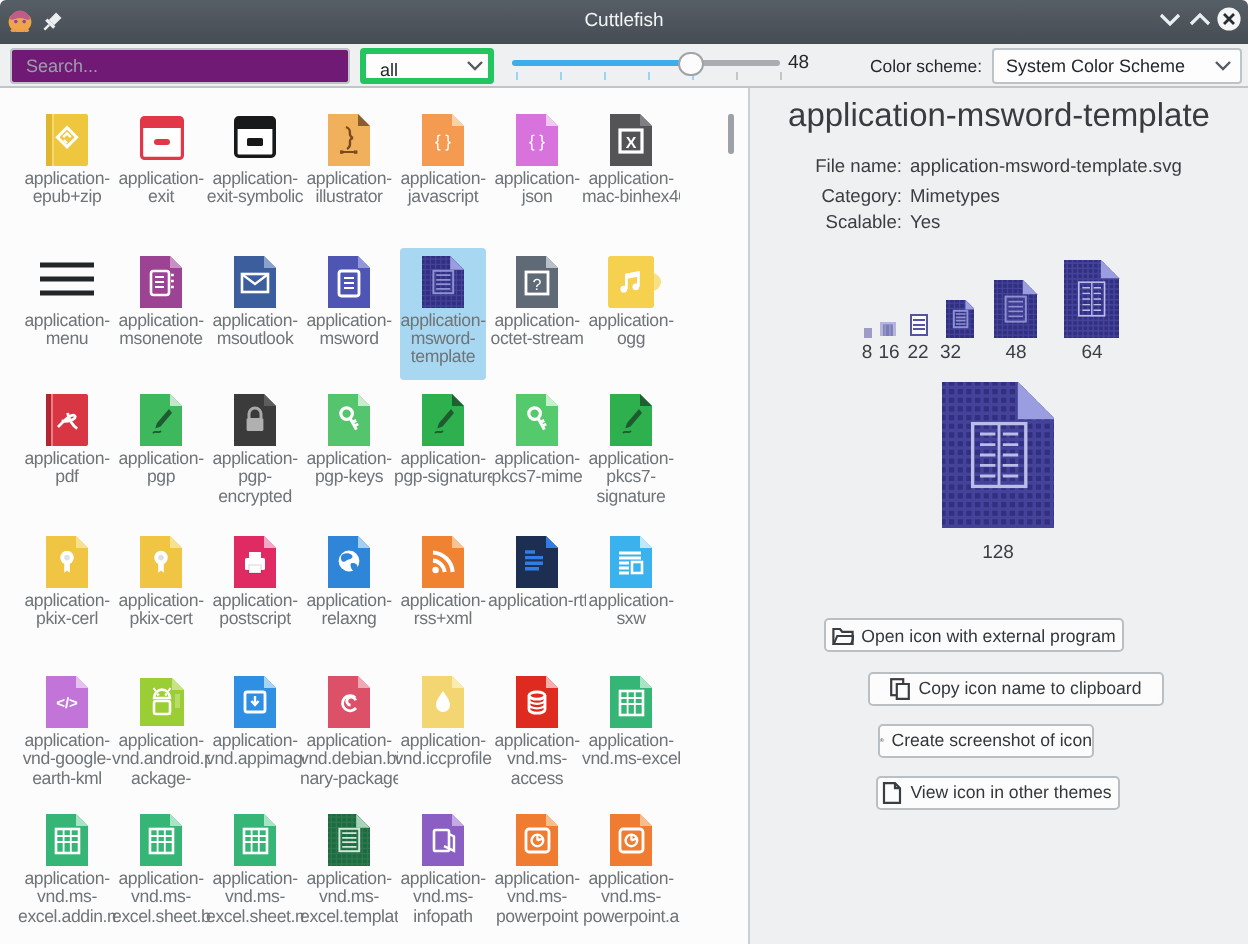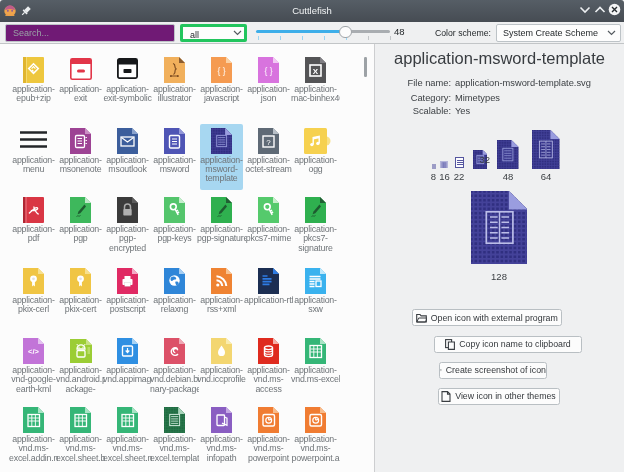--- a/index.html
+++ b/index.html
@@ -45,21 +45,21 @@
 <div class="abs" style="left:258px;top:35.5px;width:1px;height:4px;background:#99d5f3"></div>
 <div class="abs" style="left:280px;top:35.5px;width:1px;height:4px;background:#99d5f3"></div>
 <div class="abs" style="left:302px;top:35.5px;width:1px;height:4px;background:#99d5f3"></div>
 <div class="abs" style="left:324px;top:35.5px;width:1px;height:4px;background:#99d5f3"></div>
 <div class="abs" style="left:346px;top:35.5px;width:1px;height:4px;background:#99d5f3"></div>
 <div class="abs" style="left:368px;top:35.5px;width:1px;height:4px;background:#c3c6c9"></div>
 <div class="abs" style="left:390px;top:35.5px;width:1px;height:4px;background:#c3c6c9"></div>
 <div class="abs" style="left:339px;top:25.5px;width:12.5px;height:12.5px;background:#fcfcfc;border:1px solid #9fa4a8;border-radius:50%"></div>
 <div class="abs" style="left:394px;top:26px;font-size:9.5px;color:#24282b">48</div>
 <div class="abs" style="left:404px;top:28px;width:87px;text-align:right;font-size:8.7px;color:#24282b">Color scheme:</div>
-<div class="abs" style="left:496px;top:24px;width:125px;height:18px;background:#fdfdfd;border:1px solid #bdc3c7;border-radius:2px;font-size:9px;color:#24282b;line-height:17px;padding-left:6px">System Create Scheme</div>
+<div class="abs" style="left:496px;top:24px;width:125px;height:18px;background:#fdfdfd;border:1px solid #bdc3c7;border-radius:2px;font-size:9px;color:#24282b;line-height:17px;padding-left:6px">System Color Scheme</div>
 <svg style="position:absolute;left:607px;top:30px;" width="9" height="6" viewBox="0 0 9 6">
     <path d="M1 1 L4.5 4.5 L8 1" fill="none" stroke="#555b60" stroke-width="1.2"></path>
   </svg>
 <div class="abs" style="left:375px;top:44px;width:249px;height:428px;background:#eff0f1"></div>
 <div class="abs" style="left:374px;top:44px;width:1px;height:428px;background:#cdced0"></div>
 <div class="abs" style="left:364px;top:57px;width:2.5px;height:20px;background:#9da2a6;border-radius:1.2px"></div>
 <div class="abs" style="left:200px;top:124px;width:43px;height:66px;background:#a7d7f1;border-radius:2px"></div>
 <svg style="position:absolute;left:23.0px;top:57px;" width="21" height="26" viewBox="0 0 21 26">
     <rect x="0" y="0" width="21" height="26" rx="1" fill="#eec73e"></rect>
     <rect x="0" y="0" width="3" height="26" fill="#e0b52f"></rect>
@@ -570,21 +570,21 @@
     </defs>
     <path d="M0 0 H18.4 L27.5 9.1 V39 H0 Z" fill="#302f80"></path>
     <path d="M1.6 0 V39 M4.2 0 V39 M6.8 0 V39 M9.4 0 V39 M12.0 0 V39 M14.6 0 V39 M17.2 0 V39 M19.8 0 V39 M22.4 0 V39 M25.0 0 V39 M0 1.6 H27.5 M0 4.2 H27.5 M0 6.8 H27.5 M0 9.4 H27.5 M0 12.0 H27.5 M0 14.6 H27.5 M0 17.2 H27.5 M0 19.8 H27.5 M0 22.4 H27.5 M0 25.0 H27.5 M0 27.6 H27.5 M0 30.2 H27.5 M0 32.8 H27.5 M0 35.4 H27.5 M0 38.0 H27.5 " stroke="#444299" stroke-width="0.86" fill="none" clip-path="url(#tclip5)"></path>
     <path d="M18.4 0 L27.5 9.1 H18.4 Z" fill="#9a9ddf"></path>
     <rect x="7.4" y="11.1" width="12.9" height="16.8" fill="none" stroke="#bbbde8" stroke-width="0.81"></rect>
     <path d="M9.2 13.9 H13.0 M14.8 13.9 H18.5 M9.2 16.7 H13.0 M14.8 16.7 H18.5 M9.2 19.5 H13.0 M14.8 19.5 H18.5 M9.2 22.3 H13.0 M14.8 22.3 H18.5 M9.2 25.1 H13.0 M14.8 25.1 H18.5 M13.9 11.1 V27.9 " stroke="#bbbde8" stroke-width="0.69" fill="none"></path>
   </svg>
 <div class="abs" style="left:423.5px;top:171px;width:20px;text-align:center;font-size:9.5px;color:#3a3e42">8</div>
 <div class="abs" style="left:434.5px;top:171px;width:20px;text-align:center;font-size:9.5px;color:#3a3e42">16</div>
 <div class="abs" style="left:449px;top:171px;width:20px;text-align:center;font-size:9.5px;color:#3a3e42">22</div>
-<div class="abs" style="left:470px;top:154px;width:20px;text-align:right;font-size:9.5px;color:#3a3e42">32</div>
+<div class="abs" style="left:470px;top:171px;width:20px;text-align:left;font-size:9.5px;color:#3a3e42">32</div>
 <div class="abs" style="left:498px;top:171px;width:20px;text-align:center;font-size:9.5px;color:#3a3e42">48</div>
 <div class="abs" style="left:536px;top:171px;width:20px;text-align:center;font-size:9.5px;color:#3a3e42">64</div>
 <svg style="position:absolute;left:471px;top:191px;" width="56" height="73" viewBox="0 0 56 73">
     <defs>
       <clipPath id="tclip6">
         <path d="M0 0 H37.9 L56.5 18.6 V73 H0 Z"></path>
       </clipPath>
     </defs>
     <path d="M0 0 H37.9 L56.5 18.6 V73 H0 Z" fill="#302f80"></path>
     <path d="M2.6 0 V73 M7.0 0 V73 M11.3 0 V73 M15.6 0 V73 M20.0 0 V73 M24.3 0 V73 M28.7 0 V73 M33.0 0 V73 M37.4 0 V73 M41.7 0 V73 M46.1 0 V73 M50.4 0 V73 M54.8 0 V73 M0 2.6 H56.5 M0 7.0 H56.5 M0 11.3 H56.5 M0 15.6 H56.5 M0 20.0 H56.5 M0 24.3 H56.5 M0 28.7 H56.5 M0 33.0 H56.5 M0 37.4 H56.5 M0 41.7 H56.5 M0 46.1 H56.5 M0 50.4 H56.5 M0 54.8 H56.5 M0 59.1 H56.5 M0 63.5 H56.5 M0 67.8 H56.5 M0 72.1 H56.5 " stroke="#444299" stroke-width="1.77" fill="none" clip-path="url(#tclip6)"></path>

